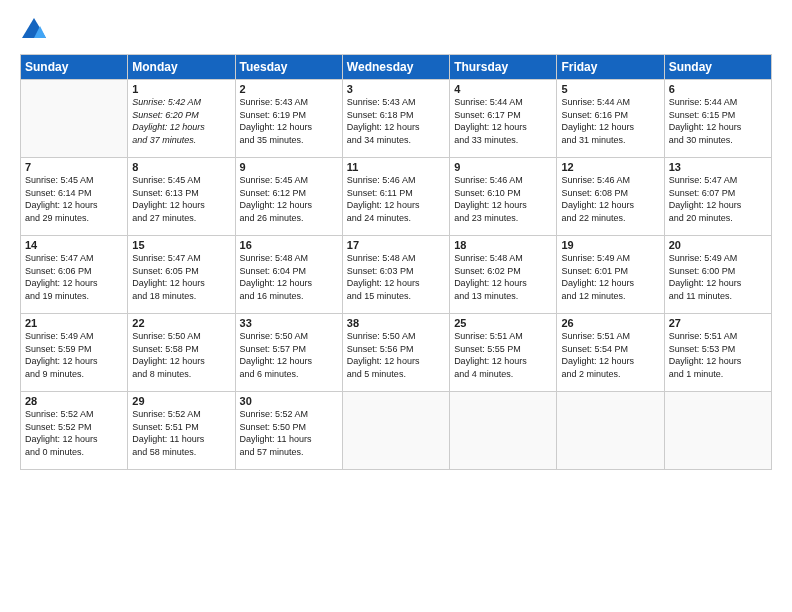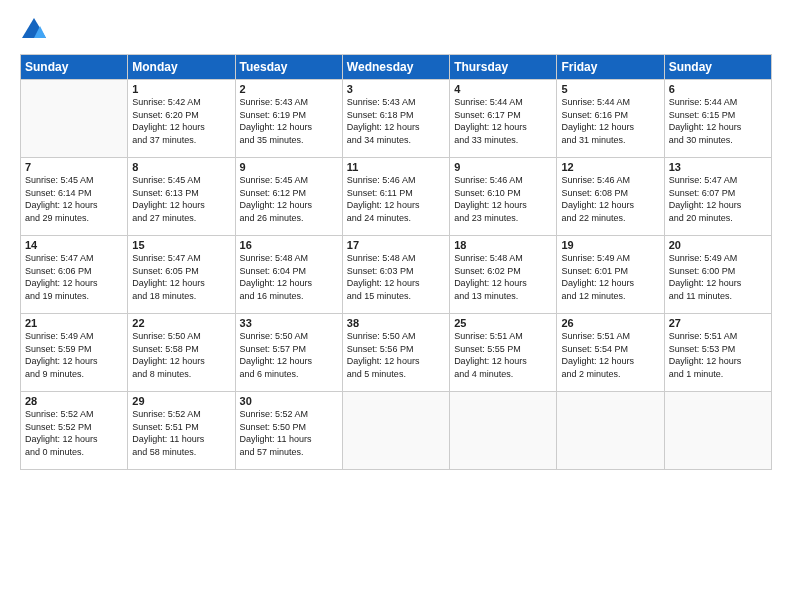--- a/index.html
+++ b/index.html
@@ -117,21 +117,21 @@
           <th>Thursday</th>
           <th>Friday</th>
           <th>Sunday</th>
         </tr>
     </thead>
     <tbody id="calendar-body">
         <tr>
           <td class="empty"></td>
           <td>
             <span class="day-num">1</span>
-            <div class="day-info" style="white-space: pre-line;">Sunrise: 5:42 AM
+            <div class="day-info" style="white-space: pre-line; font-style: italic;">Sunrise: 5:42 AM
 Sunset: 6:20 PM
 Daylight: 12 hours
 and 37 minutes.</div>
           </td>
           <td>
             <span class="day-num">2</span>
             <div class="day-info" style="white-space: pre-line;">Sunrise: 5:43 AM
 Sunset: 6:19 PM
 Daylight: 12 hours
 and 35 minutes.</div>

